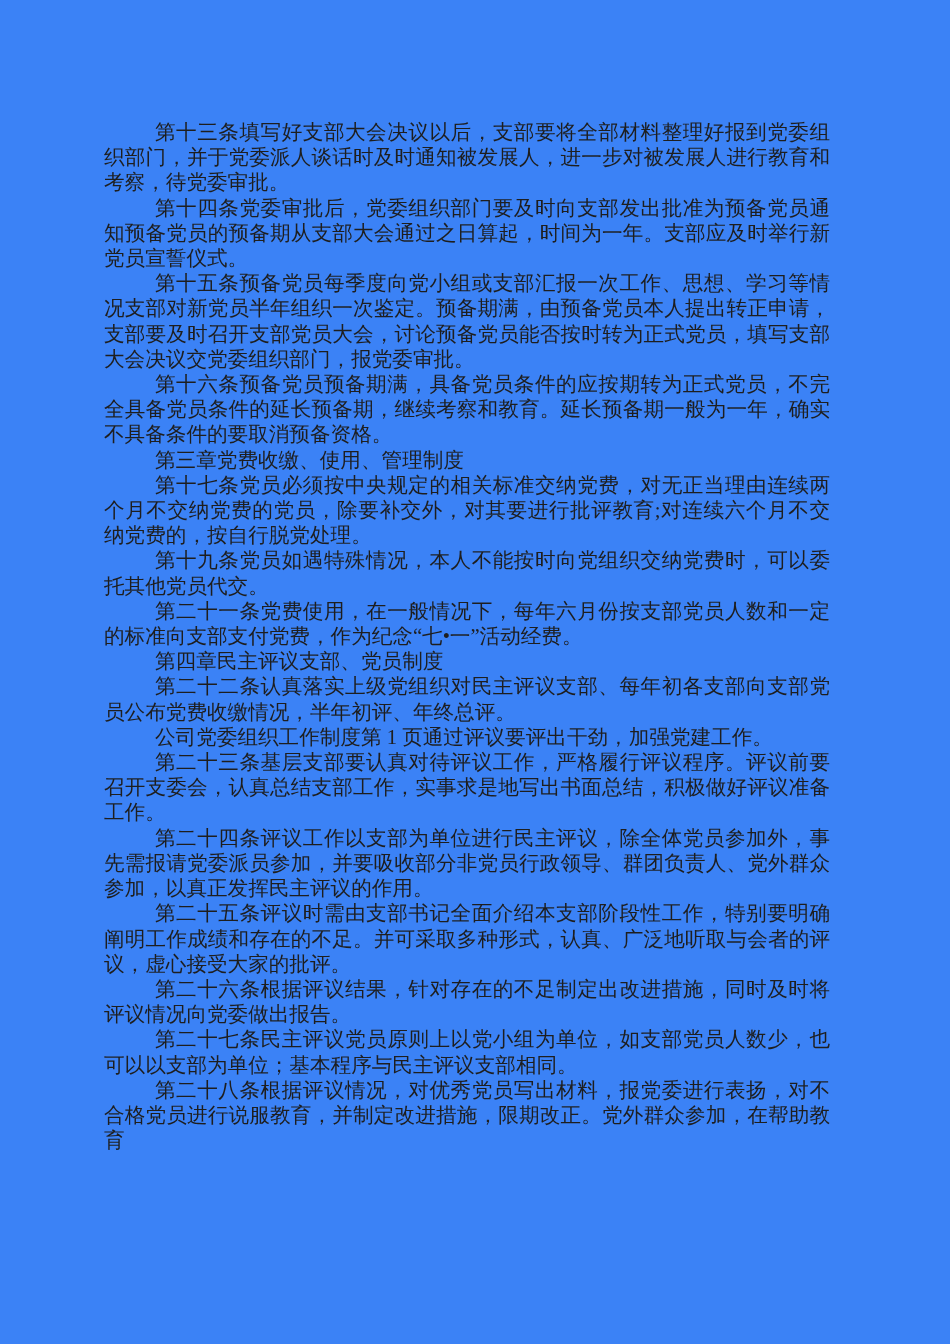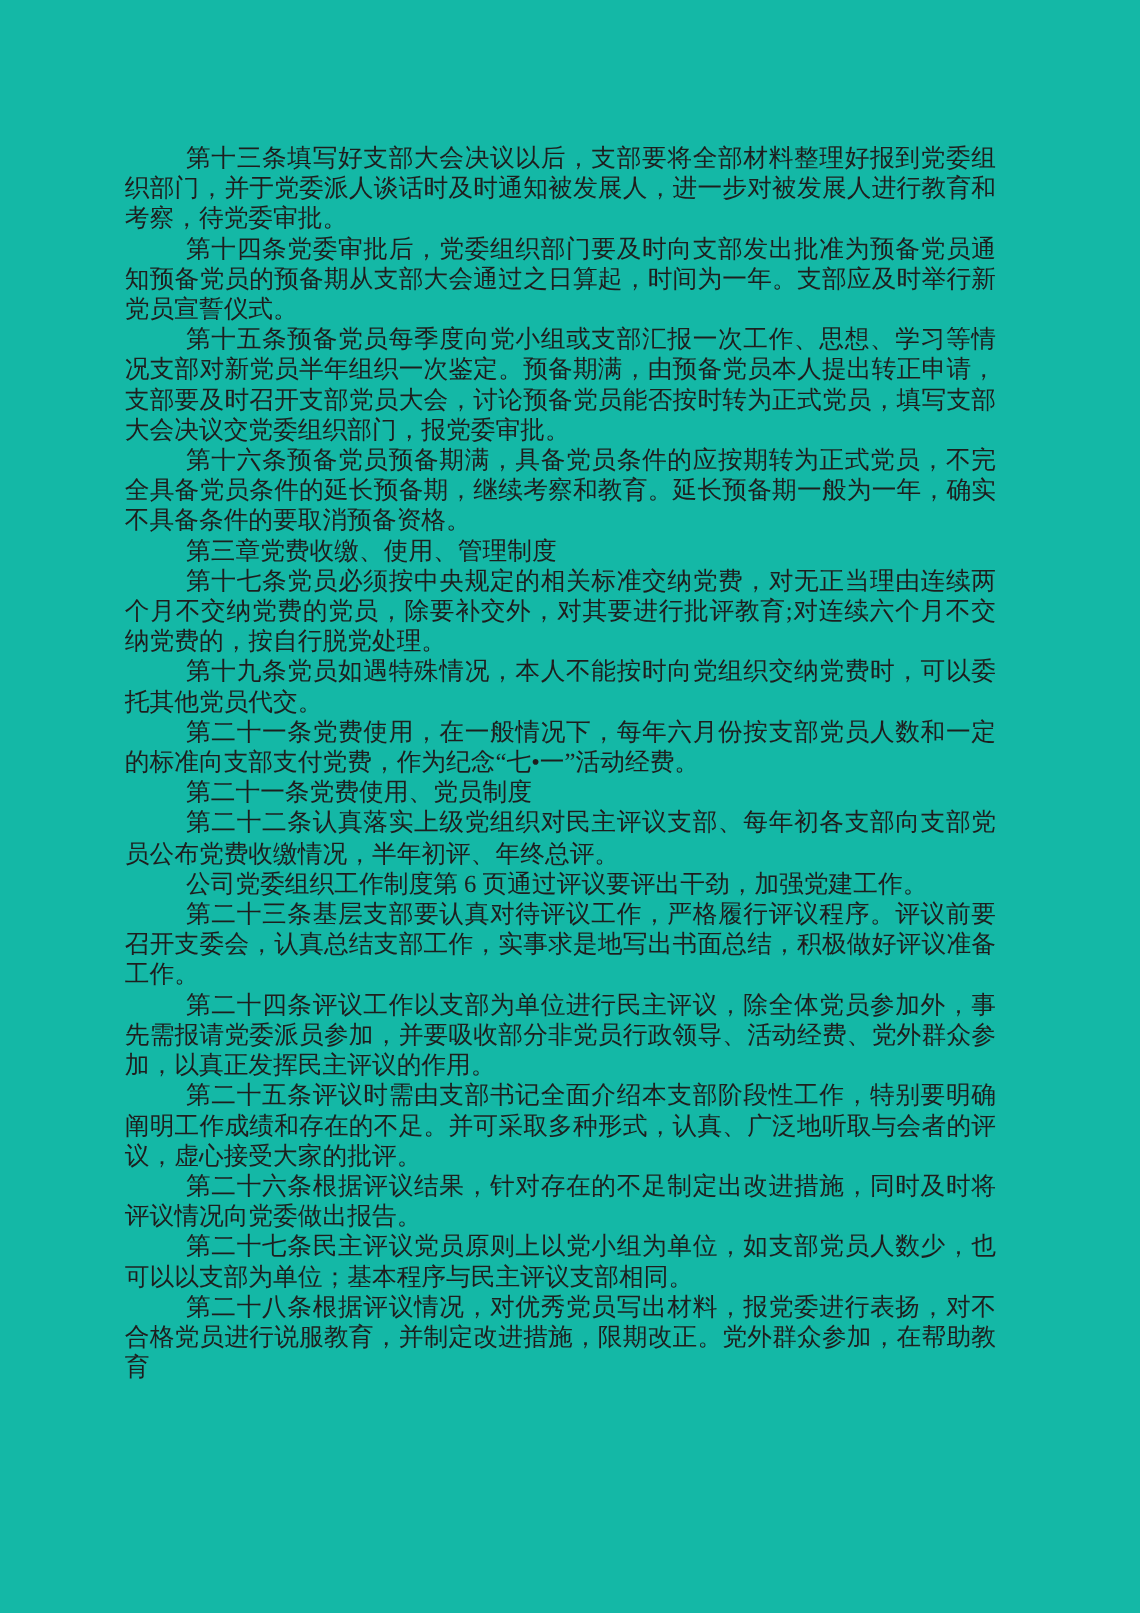--- a/index.html
+++ b/index.html
@@ -4,21 +4,21 @@
 <style>
   html, body {
     margin: 0;
     padding: 0;
     background: #ffffff;
   }
   .doc-page {
     position: relative;
     width: 950px;
     height: 1344px;
-    background: #14b8a6;
+    background: #3b82f6;
     overflow: hidden;
   }
   .doc-body {
     position: absolute;
     left: 104px;
     top: 120px;
     width: 726px;
     color: #1e1e1e;
     font-family: "Liberation Serif", "DejaVu Serif", serif;
     font-size: 20.6px;
@@ -38,23 +38,23 @@
 <div class="doc-page">
   <div class="doc-body">
     <p>第十三条填写好支部大会决议以后，支部要将全部材料整理好报到党委组织部门，并于党委派人谈话时及时通知被发展人，进一步对被发展人进行教育和考察，待党委审批。</p>
     <p>第十四条党委审批后，党委组织部门要及时向支部发出批准为预备党员通知预备党员的预备期从支部大会通过之日算起，时间为一年。支部应及时举行新党员宣誓仪式。</p>
     <p>第十五条预备党员每季度向党小组或支部汇报一次工作、思想、学习等情况支部对新党员半年组织一次鉴定。预备期满，由预备党员本人提出转正申请，支部要及时召开支部党员大会，讨论预备党员能否按时转为正式党员，填写支部大会决议交党委组织部门，报党委审批。</p>
     <p>第十六条预备党员预备期满，具备党员条件的应按期转为正式党员，不完全具备党员条件的延长预备期，继续考察和教育。延长预备期一般为一年，确实不具备条件的要取消预备资格。</p>
     <p>第三章党费收缴、使用、管理制度</p>
     <p>第十七条党员必须按中央规定的相关标准交纳党费，对无正当理由连续两个月不交纳党费的党员，除要补交外，对其要进行批评教育;对连续六个月不交纳党费的，按自行脱党处理。</p>
     <p>第十九条党员如遇特殊情况，本人不能按时向党组织交纳党费时，可以委托其他党员代交。</p>
     <p>第二十一条党费使用，在一般情况下，每年六月份按支部党员人数和一定的标准向支部支付党费，作为纪念“七•一”活动经费。</p>
-    <p>第二十一条党费使用、党员制度</p>
+    <p>第四章民主评议支部、党员制度</p>
     <p>第二十二条认真落实上级党组织对民主评议支部、每年初各支部向支部党员公布党费收缴情况，半年初评、年终总评。</p>
-    <p>公司党委组织工作制度第 6 页通过评议要评出干劲，加强党建工作。</p>
+    <p>公司党委组织工作制度第 1 页通过评议要评出干劲，加强党建工作。</p>
     <p>第二十三条基层支部要认真对待评议工作，严格履行评议程序。评议前要召开支委会，认真总结支部工作，实事求是地写出书面总结，积极做好评议准备工作。</p>
-    <p>第二十四条评议工作以支部为单位进行民主评议，除全体党员参加外，事先需报请党委派员参加，并要吸收部分非党员行政领导、活动经费、党外群众参加，以真正发挥民主评议的作用。</p>
+    <p>第二十四条评议工作以支部为单位进行民主评议，除全体党员参加外，事先需报请党委派员参加，并要吸收部分非党员行政领导、群团负责人、党外群众参加，以真正发挥民主评议的作用。</p>
     <p>第二十五条评议时需由支部书记全面介绍本支部阶段性工作，特别要明确阐明工作成绩和存在的不足。并可采取多种形式，认真、广泛地听取与会者的评议，虚心接受大家的批评。</p>
     <p>第二十六条根据评议结果，针对存在的不足制定出改进措施，同时及时将评议情况向党委做出报告。</p>
     <p>第二十七条民主评议党员原则上以党小组为单位，如支部党员人数少，也可以以支部为单位；基本程序与民主评议支部相同。</p>
     <p>第二十八条根据评议情况，对优秀党员写出材料，报党委进行表扬，对不合格党员进行说服教育，并制定改进措施，限期改正。党外群众参加，在帮助教育</p>
   </div>
 </div>
 
 </body></html>

